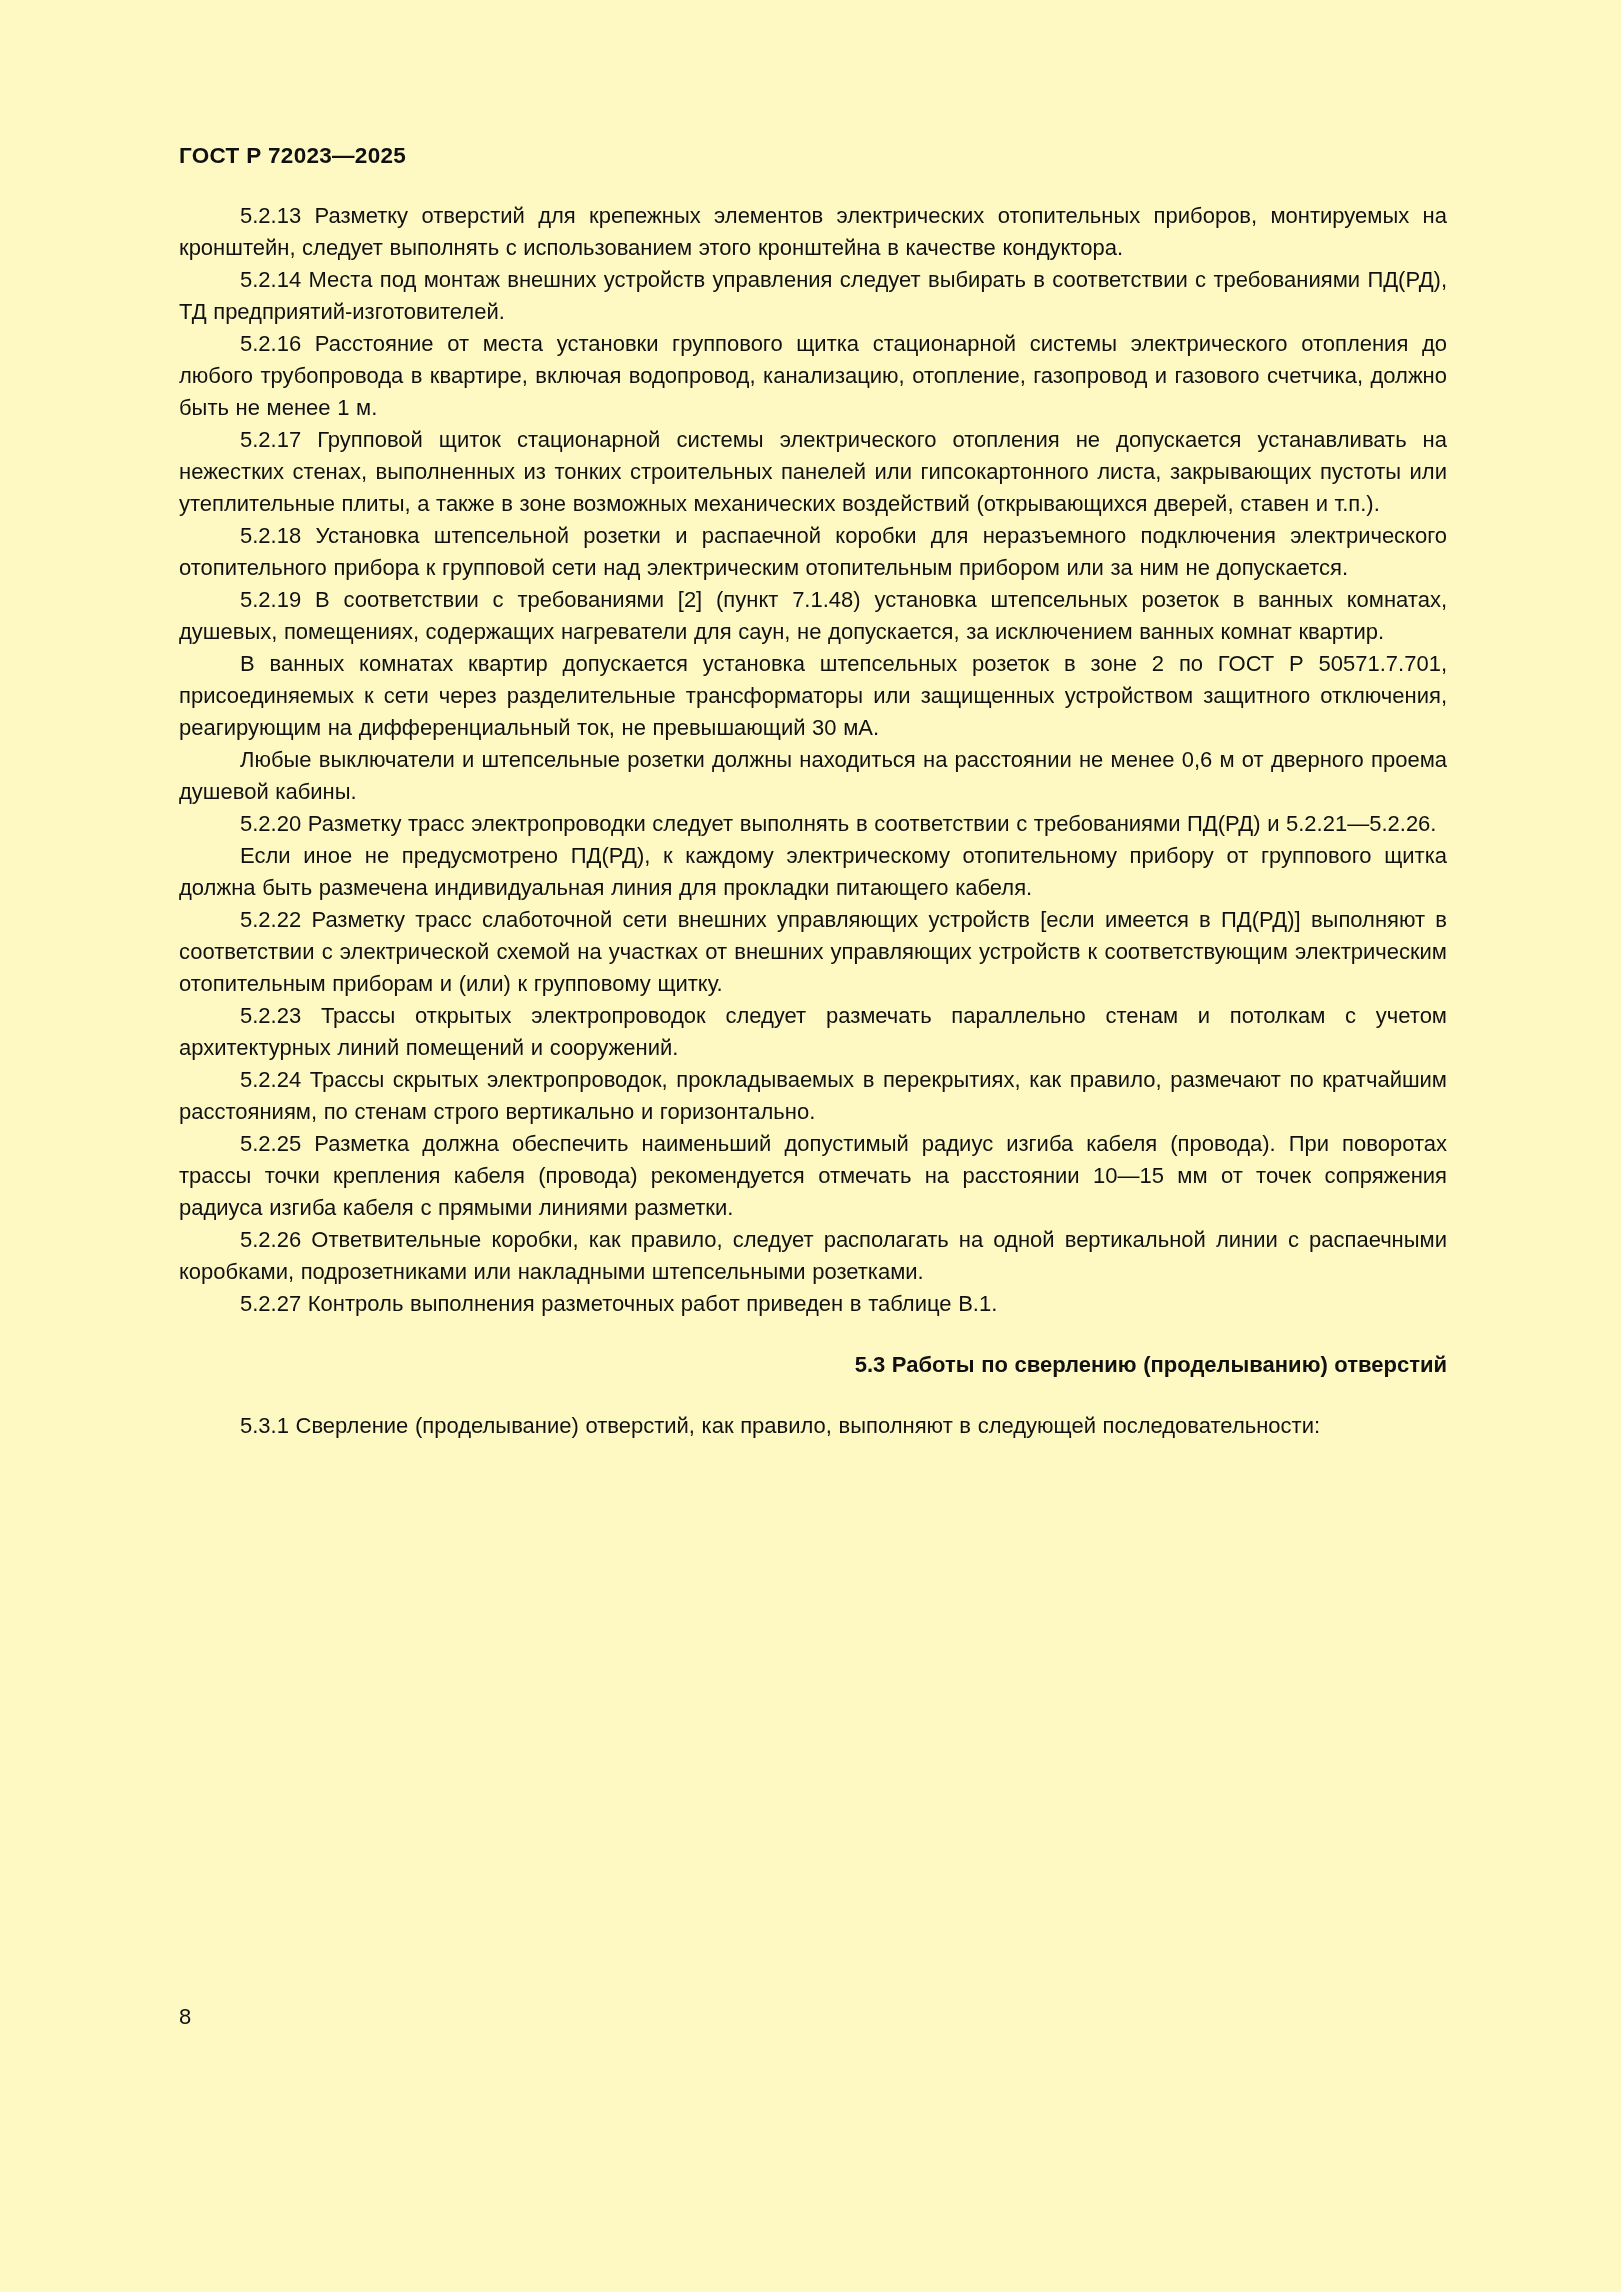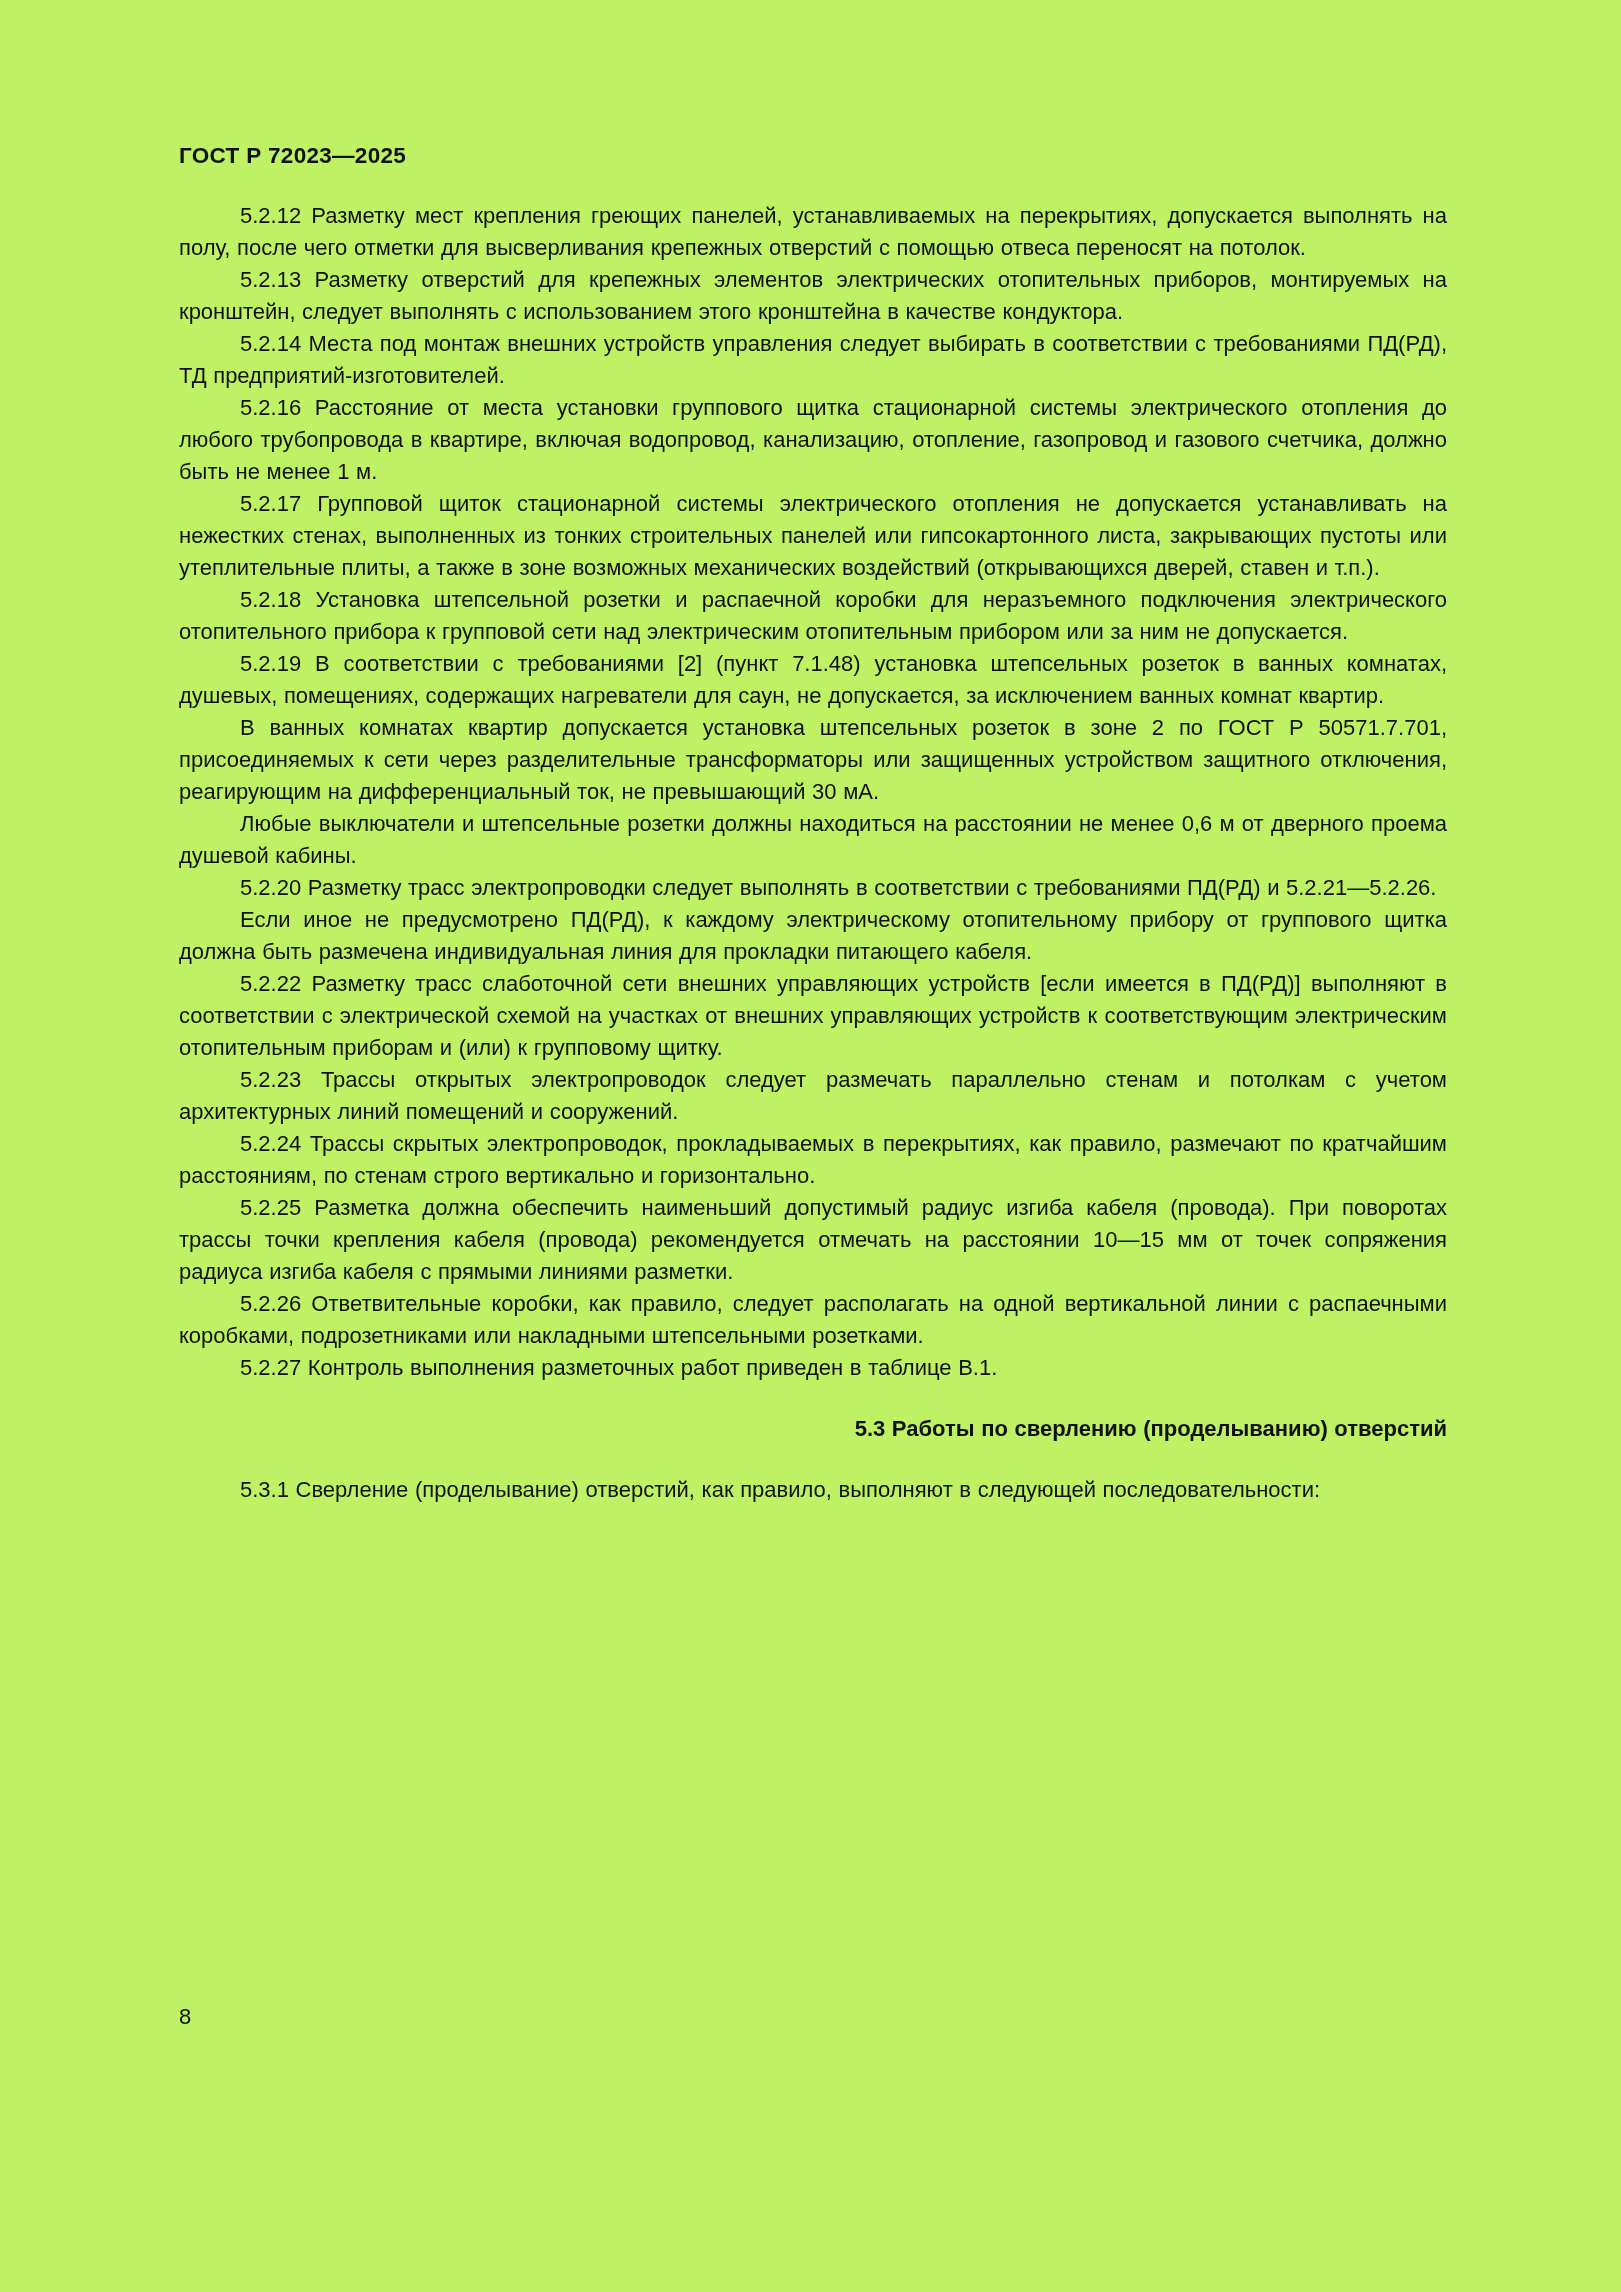--- a/index.html
+++ b/index.html
@@ -6,21 +6,21 @@
   html, body {
     margin: 0;
     padding: 0;
     background: #e8e8e8;
   }
   .page {
     position: relative;
     width: 1621px;
     height: 2293px;
     margin: 0 auto;
-    background: #bef264;
+    background: #fef9c3;
     font-family: "Liberation Sans", sans-serif;
     color: #111111;
     overflow: hidden;
   }
   .doc-header {
     position: absolute;
     top: 143px;
     left: 179px;
     font-size: 22.5px;
     font-weight: bold;
@@ -54,21 +54,20 @@
   }
 </style>
 </head>
 <body>
 
 <div class="page">
 
   <div class="doc-header">ГОСТ Р 72023—2025</div>
 
   <div class="document-body">
-      <p class="para">5.2.12 Разметку мест крепления греющих панелей, устанавливаемых на перекрытиях, допускается выполнять на полу, после чего отметки для высверливания крепежных отверстий с помощью отвеса переносят на потолок.</p>
       <p class="para">5.2.13 Разметку отверстий для крепежных элементов электрических отопительных приборов, монтируемых на кронштейн, следует выполнять с использованием этого кронштейна в качестве кондуктора.</p>
       <p class="para">5.2.14 Места под монтаж внешних устройств управления следует выбирать в соответствии с требованиями ПД(РД), ТД предприятий-изготовителей.</p>
       <p class="para">5.2.16 Расстояние от места установки группового щитка стационарной системы электрического отопления до любого трубопровода в квартире, включая водопровод, канализацию, отопление, газопровод и газового счетчика, должно быть не менее 1 м.</p>
       <p class="para">5.2.17 Групповой щиток стационарной системы электрического отопления не допускается устанавливать на нежестких стенах, выполненных из тонких строительных панелей или гипсокартонного листа, закрывающих пустоты или утеплительные плиты, а также в зоне возможных механических воздействий (открывающихся дверей, ставен и т.п.).</p>
       <p class="para">5.2.18 Установка штепсельной розетки и распаечной коробки для неразъемного подключения электрического отопительного прибора к групповой сети над электрическим отопительным прибором или за ним не допускается.</p>
       <p class="para">5.2.19 В соответствии с требованиями [2] (пункт 7.1.48) установка штепсельных розеток в ванных комнатах, душевых, помещениях, содержащих нагреватели для саун, не допускается, за исключением ванных комнат квартир.</p>
       <p class="para">В ванных комнатах квартир допускается установка штепсельных розеток в зоне 2 по ГОСТ Р 50571.7.701, присоединяемых к сети через разделительные трансформаторы или защищенных устройством защитного отключения, реагирующим на дифференциальный ток, не превышающий 30 мА.</p>
       <p class="para">Любые выключатели и штепсельные розетки должны находиться на расстоянии не менее 0,6 м от дверного проема душевой кабины.</p>
       <p class="para">5.2.20 Разметку трасс электропроводки следует выполнять в соответствии с требованиями ПД(РД) и 5.2.21—5.2.26.</p>
       <p class="para">Если иное не предусмотрено ПД(РД), к каждому электрическому отопительному прибору от группового щитка должна быть размечена индивидуальная линия для прокладки питающего кабеля.</p>

